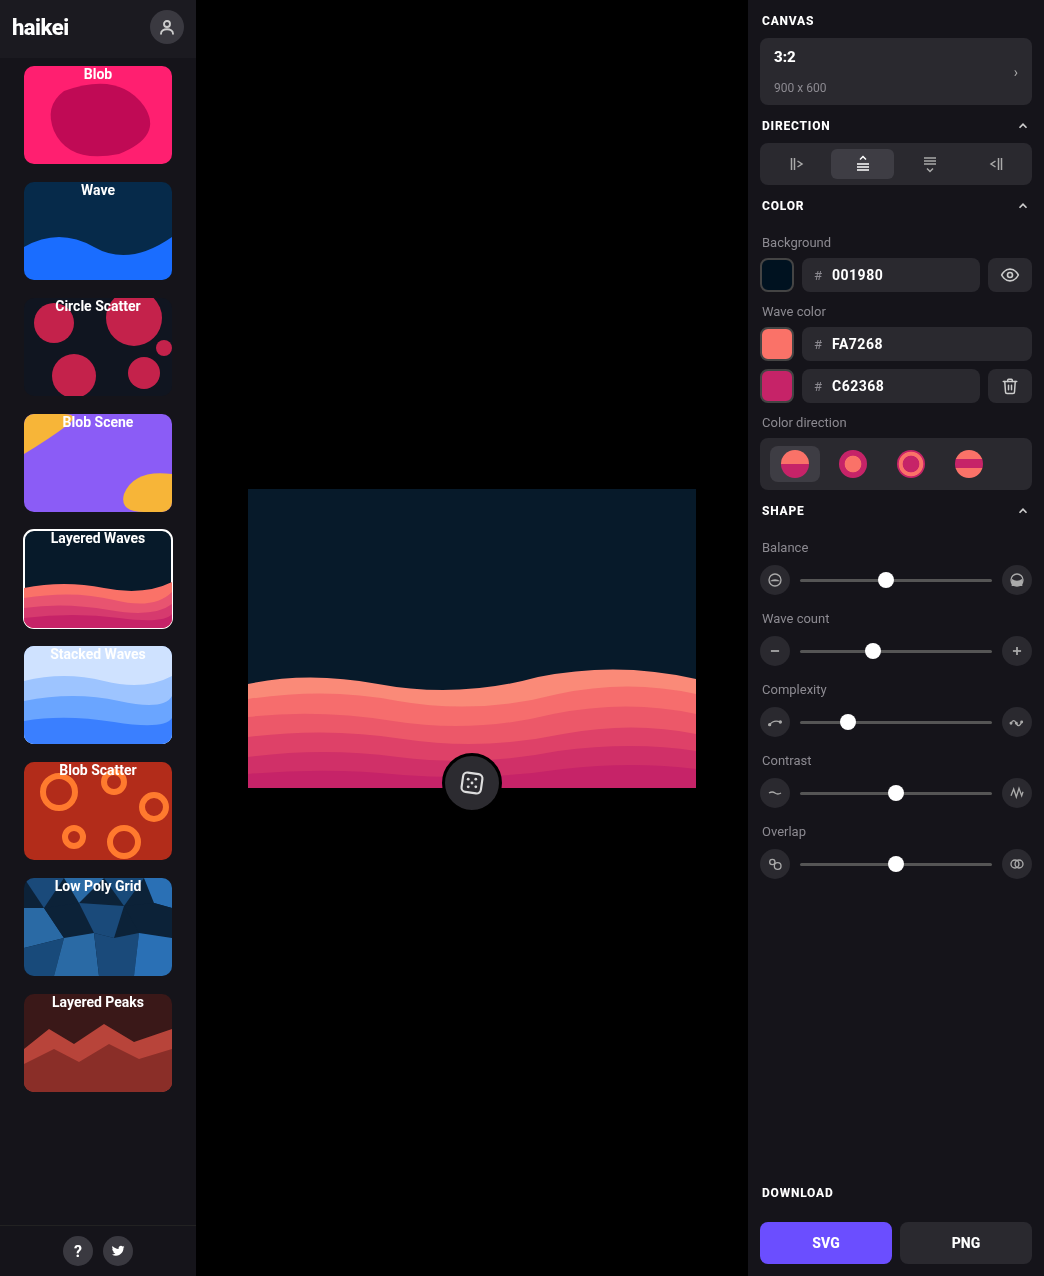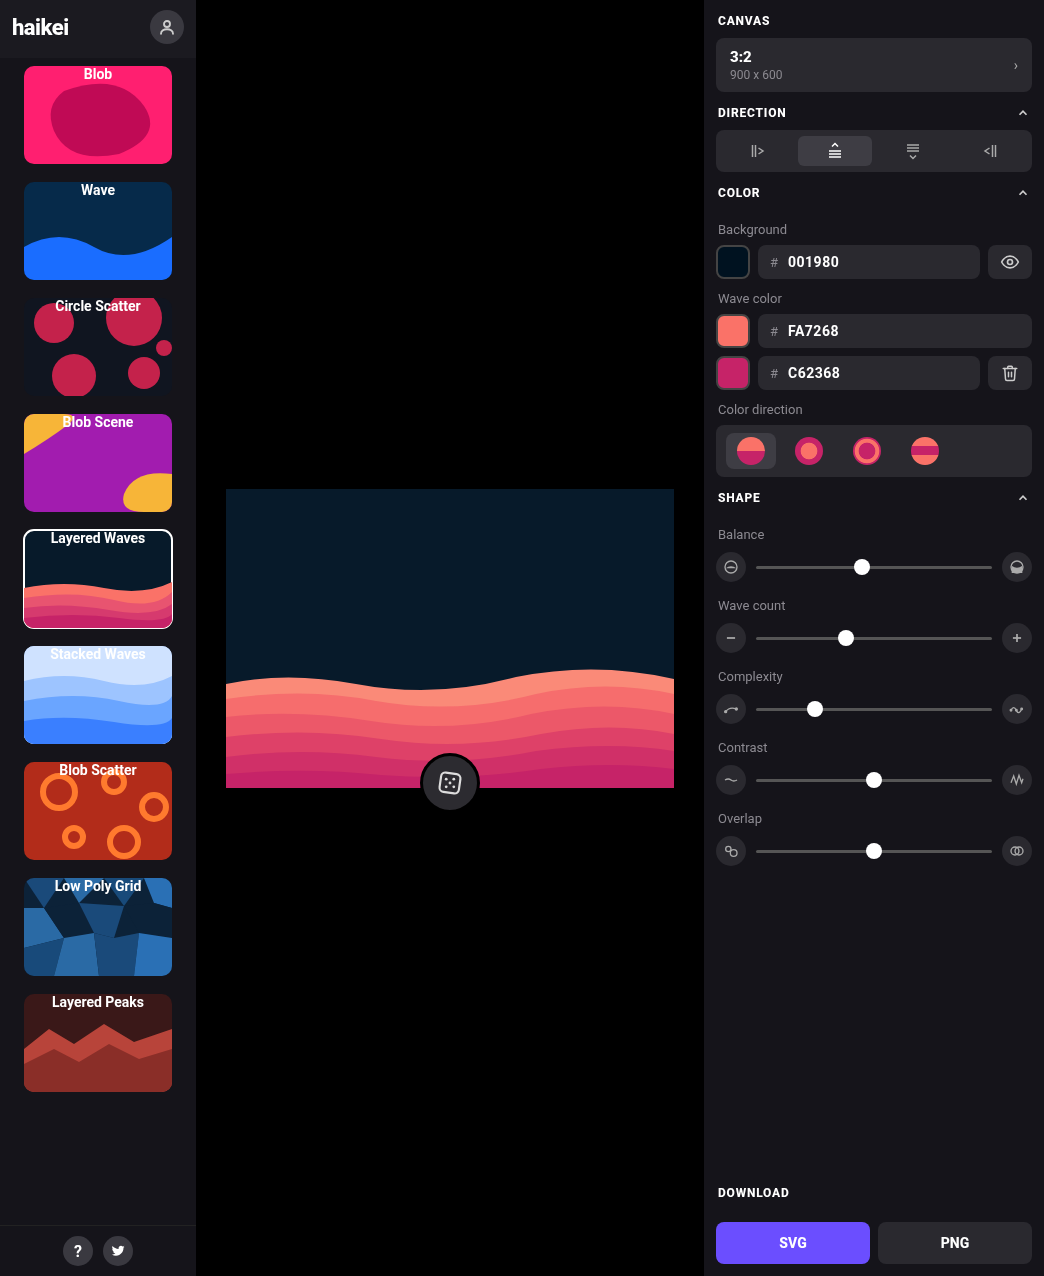--- a/index.html
+++ b/index.html
@@ -17,25 +17,25 @@
   .sb-footer { display:flex; gap:10px; padding:10px; justify-content:center; background:#15141a; border-top:1px solid #222;}
   .footer-btn { width:30px; height:30px; border-radius:50%; background:#3a3940; display:flex; align-items:center; justify-content:center; font-weight:700; color:#fff;}
   
   
   .canvas-area { flex:1; background:#000; display:flex; align-items:center; justify-content:center; position:relative;}
   .preview { width:448px; height:299px; background:#071a2a; position:relative; overflow:hidden;}
   .preview svg { position:absolute; inset:0; }
   .dice-btn { position:absolute; left:50%; transform:translateX(-50%); top: calc(50% + 115px); width:60px; height:60px; border-radius:50%; background:#2c2b30; border:3px solid #000; display:flex; align-items:center; justify-content:center;}
   
   
-  .panel { width:340px; background:#15141a; padding:0 12px 12px 12px; display:flex; flex-direction:column; gap:0; overflow-y:auto;}
+  .panel { width:296px; background:#15141a; padding:0 12px 12px 12px; display:flex; flex-direction:column; gap:0; overflow-y:auto;}
   .sect-title { font-size:12px; font-weight:800; letter-spacing:0.8px; color:#fff; padding:14px 2px 10px 2px; display:flex; justify-content:space-between; align-items:center;}
   .ratio-card { background:#2a292f; border-radius:8px; padding:10px 14px; display:flex; justify-content:space-between; align-items:center; cursor:pointer;}
   .ratio-main { font-weight:800; font-size:15px; }
-  .ratio-sub { font-size:12px; color:#8c8a91; margin-top:2px;}
+  .ratio-sub { font-size:12px; color:#8c8a91; margin-top:15px;}
   .dir-row { background:#2a292f; border-radius:8px; display:flex; justify-content:space-around; padding:6px 4px; gap:4px;}
   .dir-btn { flex:1; height:30px; border-radius:6px; display:flex; align-items:center; justify-content:center; cursor:pointer;}
   .dir-btn.active { background:#3e3d44; }
   .sub-label { font-size:13px; color:#8c8a91; padding:12px 2px 8px 2px;}
   .color-row { display:flex; gap:8px; align-items:center; }
   .swatch { width:34px; height:34px; border-radius:8px; border:2px solid #444; flex-shrink:0;}
   .hex-input { flex:1; background:#2a292f; border-radius:8px; height:34px; display:flex; align-items:center; padding:0 12px; gap:10px; color:#fff;}
   .hash { color:#8c8a91; font-size:13px;}
   .hex-val { font-weight:700; font-size:14px; letter-spacing:0.5px;}
   .icon-btn { width:44px; height:34px; border-radius:8px; background:#2a292f; display:flex; align-items:center; justify-content:center; flex-shrink:0;}
@@ -92,21 +92,21 @@
       <svg width="148" height="98" style="position:absolute;inset:0;" fill="#c4224b">
           <circle cx="30" cy="25" r="20"></circle>
           <circle cx="110" cy="20" r="28"></circle>
           <circle cx="50" cy="78" r="22"></circle>
           <circle cx="120" cy="75" r="16"></circle>
           <circle cx="140" cy="50" r="8"></circle>
         </svg>
       <div class="gen-label">Circle Scatter</div>
     </div>
 
-    <div class="gen-card" style="background:#a21caf;">
+    <div class="gen-card" style="background:#8b5cf6;">
       <svg width="148" height="98" style="position:absolute;inset:0;" fill="#f7b538">
           <path d="M0 0 L0 40 Q25 25 45 10 Q55 0 40 0 Z"></path>
           <path d="M148 60 Q110 55 100 80 Q95 98 120 98 L148 98 Z"></path>
         </svg>
       <div class="gen-label">Blob Scene</div>
     </div>
 
     <div class="gen-card selected" style="background:#071a2a;">
       <svg width="148" height="98" style="position:absolute;inset:0;">
         <path d="M0 58 Q40 50 80 58 T148 52 L148 98 L0 98 Z" fill="#fa7268"></path>

